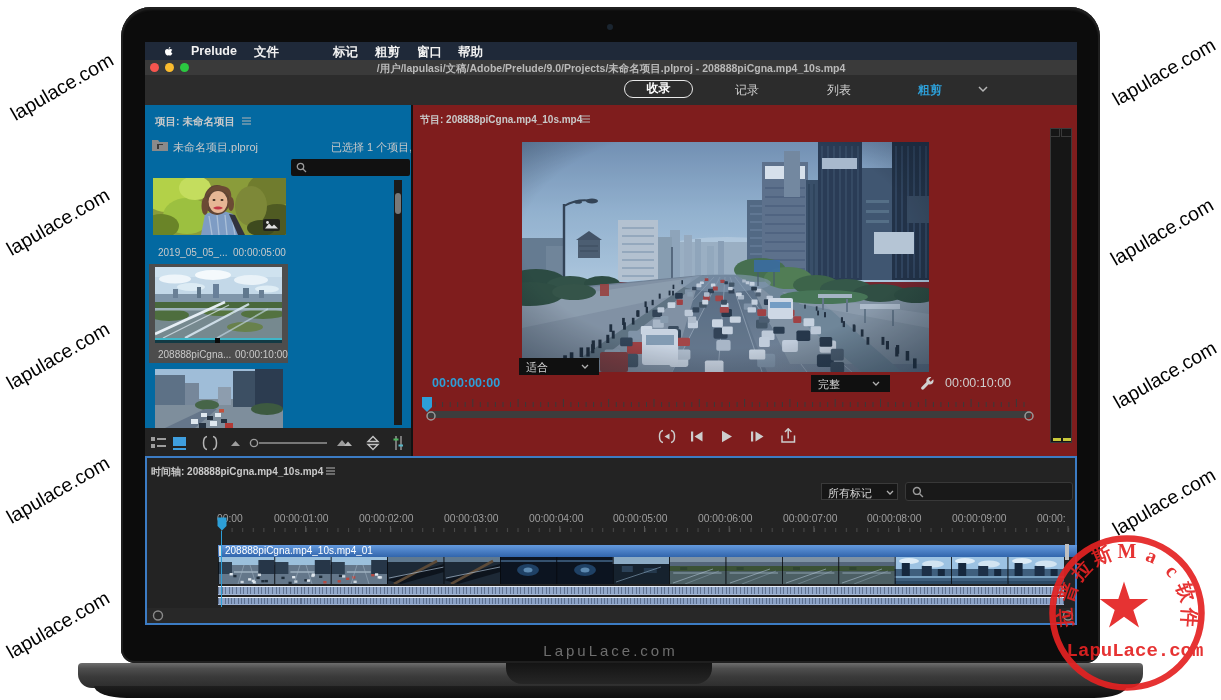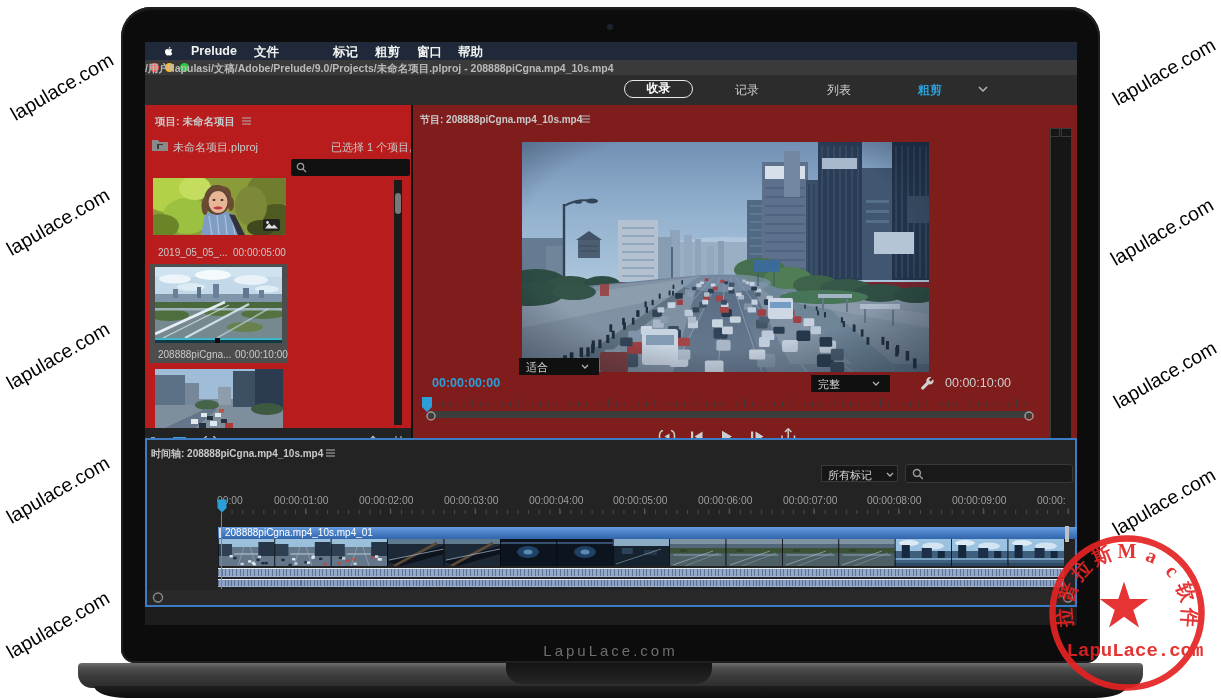--- a/index.html
+++ b/index.html
@@ -20,29 +20,29 @@
   #notch { position:absolute; left:506px; top:663px; width:206px; height:21px;
     background:linear-gradient(#141414,#262626); border-radius:0 0 16px 16px; }
   #bezeltext { position:absolute; left:0; top:642px; width:1221px; text-align:center;
     color:#6e6e6e; font-size:15px; letter-spacing:3px; }
   
   #screen { position:absolute; left:145px; top:42px; width:932px; height:583px; background:#1d1d1d; overflow:hidden; font-size:11px; color:#c8c8c8; }
   #menubar { position:absolute; left:0; top:0; width:932px; height:18px; background:#1f2939; color:#f2f2f2; font-size:12.5px; font-weight:bold; }
   #menubar span { position:absolute; top:2px; }
   #titlebar { position:absolute; left:0; top:18px; width:932px; height:15px; background:#3a3a3a; }
   .dot { position:absolute; top:3px; width:9px; height:9px; border-radius:50%; }
-  #titlepath { position:absolute; left:0; top:2px; width:100%; color:#b9b9b9; font-size:10.5px; font-weight:bold;}
+  #titlepath { position:absolute; left:0; top:2px; width:100%; text-align:center; color:#b9b9b9; font-size:10.5px; font-weight:bold;}
   #tabbar { position:absolute; left:0; top:33px; width:932px; height:30px; background:#2c2c2c; }
   #pill { position:absolute; left:479px; top:5px; width:69px; height:18px; border:1.5px solid #e9e9e9; border-radius:10px; color:#fff; font-weight:bold; font-size:12px; text-align:center; line-height:15px; }
   .tab { position:absolute; top:7px; font-size:12px; color:#cfcfcf; }
   
-  #leftpanel { position:absolute; left:0; top:63px; width:266px; height:351px; background:#b91c1c; }
+  #leftpanel { position:absolute; left:0; top:63px; width:266px; height:351px; background:#0369a1; }
   #vdiv { position:absolute; left:266px; top:63px; width:2px; height:351px; background:#121212; }
   #monitor { position:absolute; left:268px; top:63px; width:664px; height:351px; background:#7f1d1d; }
-  #timeline { position:absolute; left:0px; top:396px; width:932px; height:169px; background:#232323; border:2px solid #3c7cc4; }
+  #timeline { position:absolute; left:0px; top:414px; width:932px; height:169px; background:#232323; border:2px solid #3c7cc4; }
   .hdr { color:#c9c9c9; font-size:11px; white-space:nowrap; }
   .ddbox { position:absolute; background:#101010; color:#d6d6d6; }
 </style>
 </head>
 <body>
 
 <div class="wm" style="left:62px; top:87px;">lapulace.com</div>
 <div class="wm" style="left:58px; top:222px;">lapulace.com</div>
 <div class="wm" style="left:58px; top:356px;">lapulace.com</div>
 <div class="wm" style="left:58px; top:490px;">lapulace.com</div>

